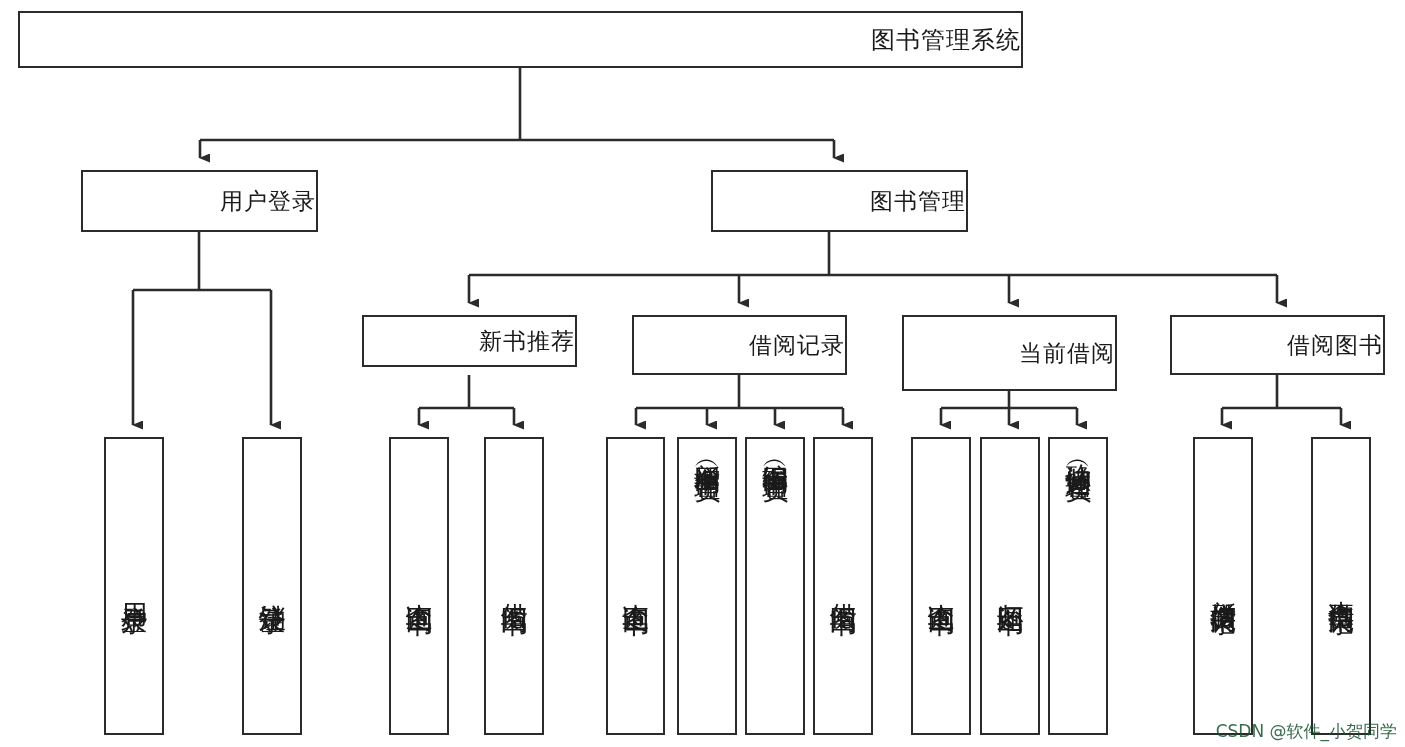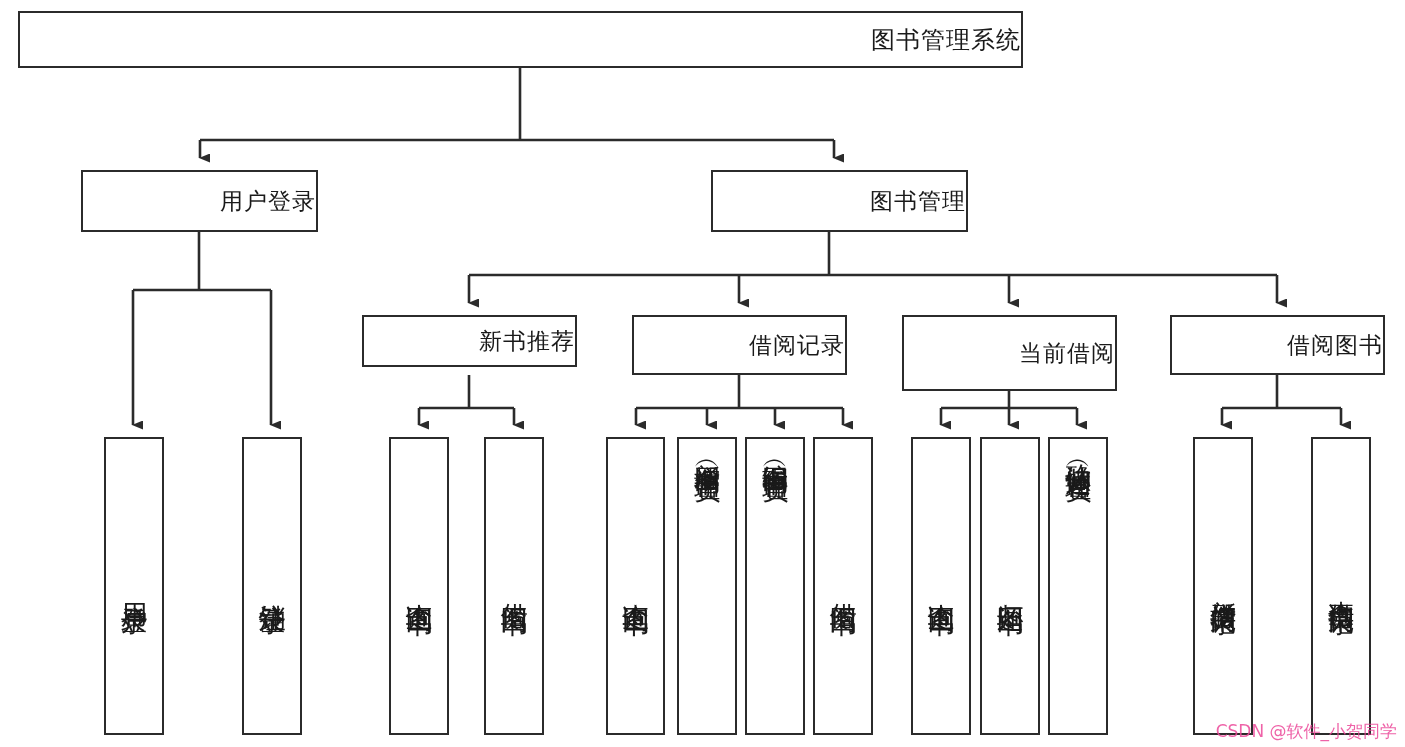--- a/index.html
+++ b/index.html
@@ -57,21 +57,21 @@
   }
   .node.v.top .lbl{
     align-self:flex-start;
   }
 
   #watermark{
     position:absolute;
     right:8px;
     bottom:4px;
     font-size:17px;
-    color:#ec4899;
+    color:#14532d;
     opacity:.85;
     white-space:nowrap;
     pointer-events:none;
   }
 </style>
 </head>
 <body>
 
 <div id="canvas">
 

